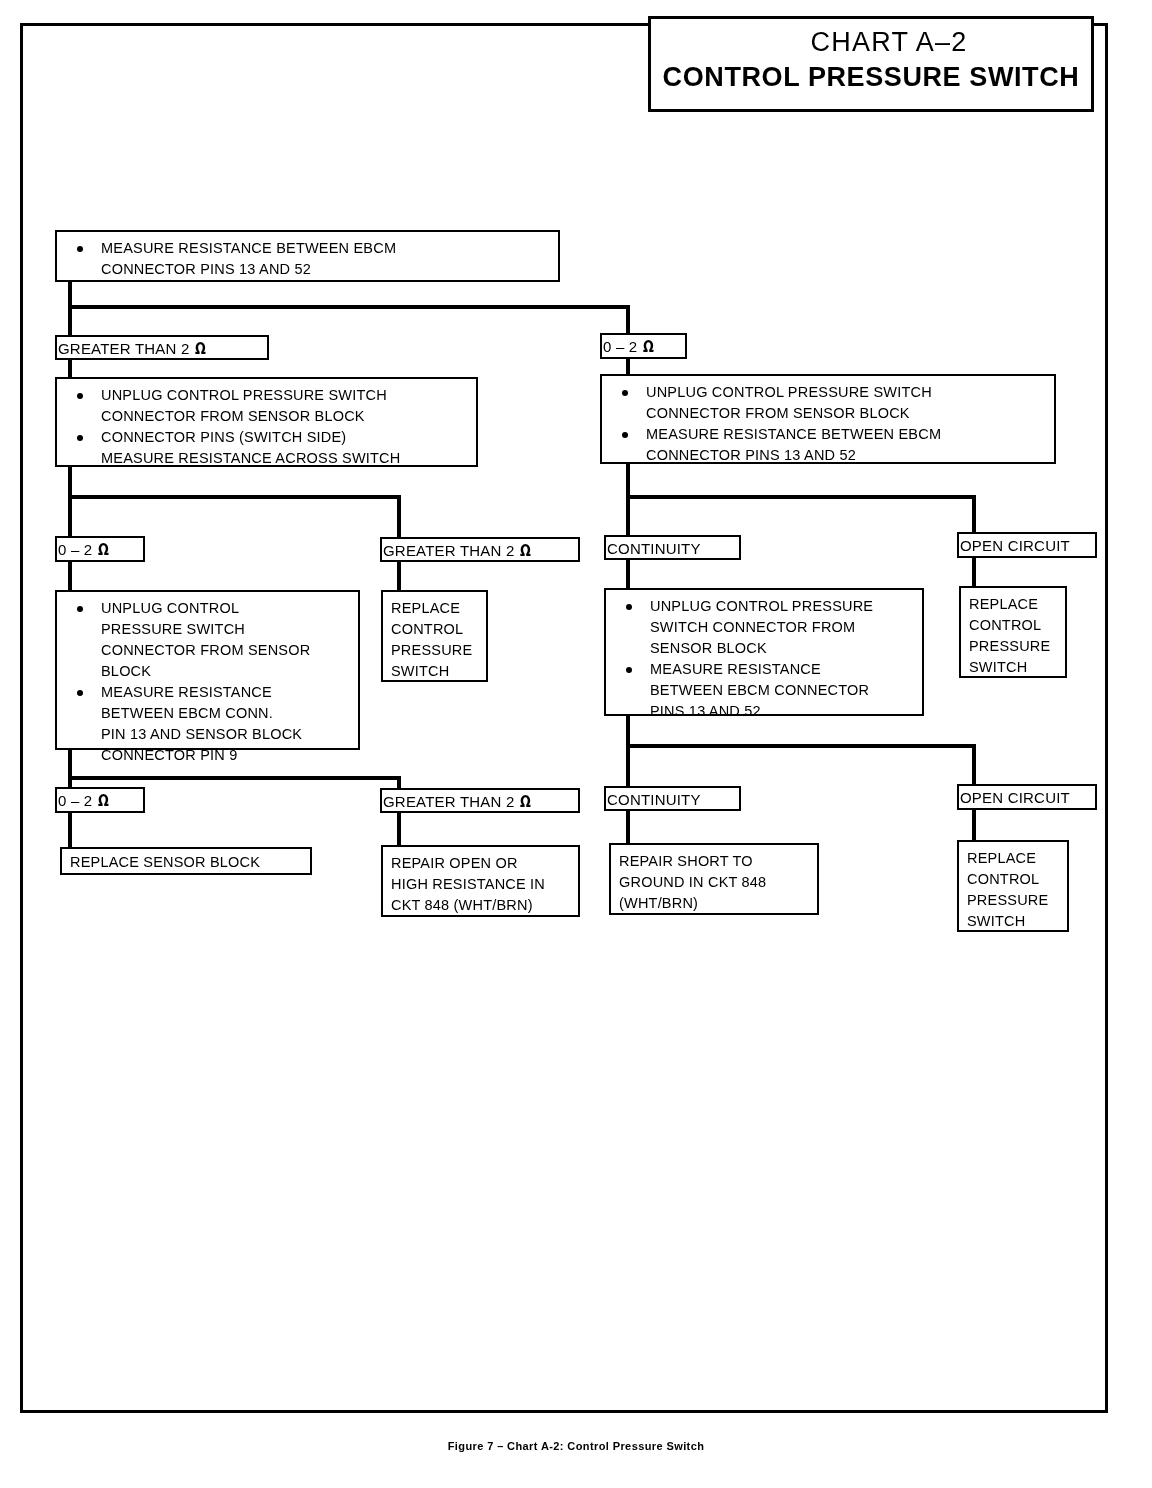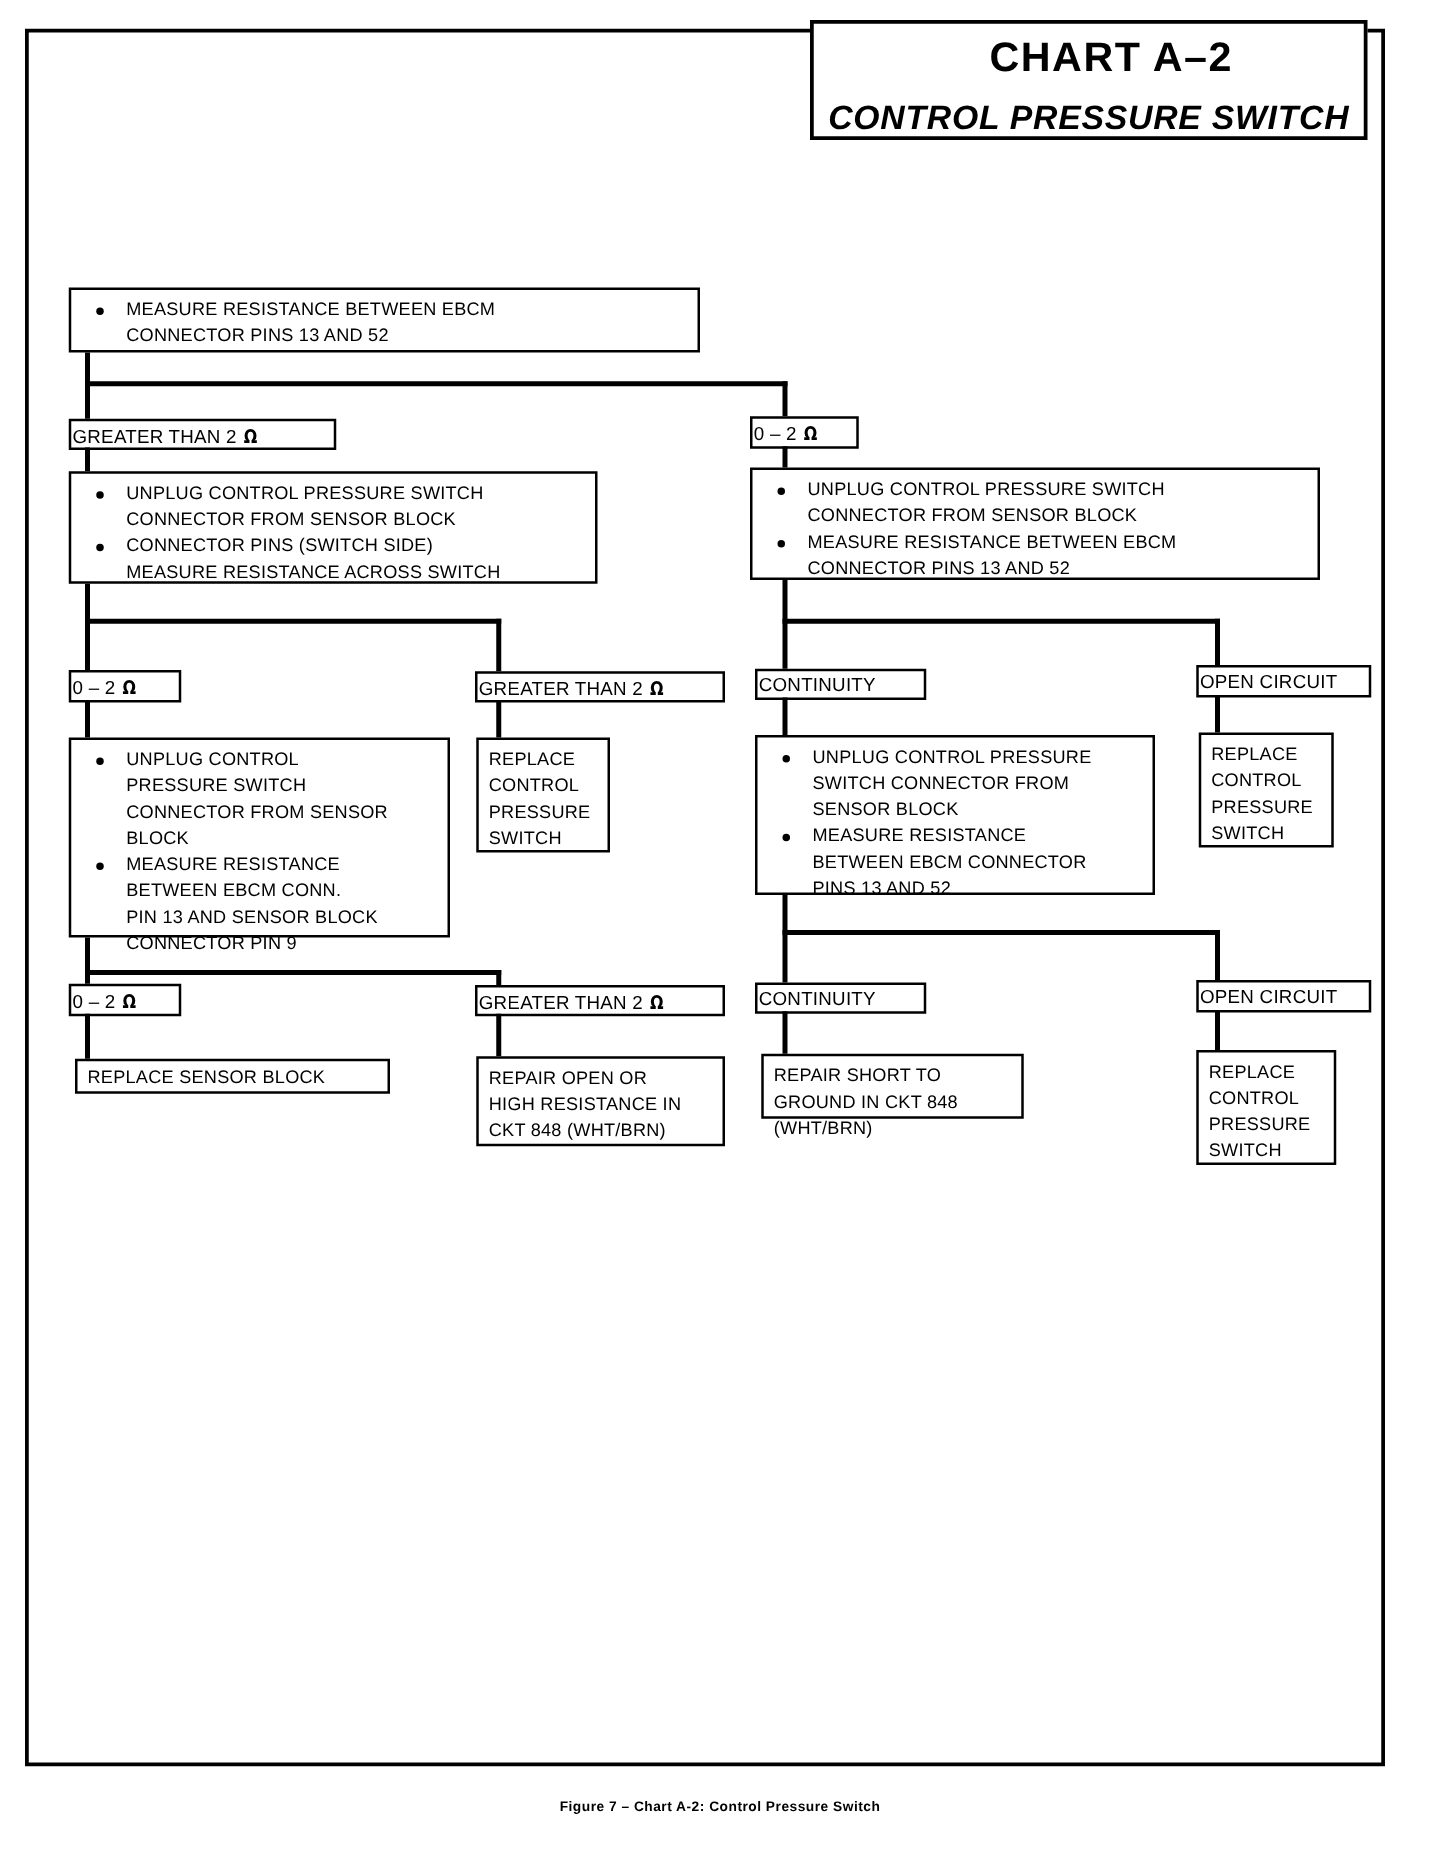--- a/index.html
+++ b/index.html
@@ -34,32 +34,31 @@
     left: 648px;
     top: 16px;
     width: 446px;
     height: 96px;
     border: 3px solid #000;
     box-sizing: border-box;
     background: #ffffff;
     text-align: center;
   }
   #title-block .t-line1 {
-    font-size: 33px;
-    font-weight: bold;
+    font-size: 27px;
+    font-weight: normal;
     letter-spacing: 1.2px;
     margin-top: 8px;
     margin-left: 36px;
   }
   #title-block .t-line2 {
     font-size: 27px;
     font-weight: bold;
     letter-spacing: 0.6px;
-    margin-top: 14px;
-    font-style: italic;
+    margin-top: 4px;
   }
 
   
   .node {
     position: absolute;
     border: 2px solid #000;
     box-sizing: border-box;
     background: #ffffff;
     font-size: 14.5px;
     line-height: 21px;
@@ -300,21 +299,21 @@
   <div class="node plain" style="left:60px; top:847px; width:252px; height:28px; padding:3px 8px;">
     <div>REPLACE SENSOR BLOCK</div>
   </div>
 
   <div class="node plain" style="left:381px; top:845px; width:199px; height:72px; padding-left:8px;">
     <div>REPAIR OPEN OR</div>
     <div>HIGH RESISTANCE IN</div>
     <div>CKT 848 (WHT/BRN)</div>
   </div>
 
-  <div class="node plain" style="left:609px; top:843px; width:210px; height:52px; padding-left:8px;">
+  <div class="node plain" style="left:609px; top:843px; width:210px; height:72px; padding-left:8px;">
     <div>REPAIR SHORT TO</div>
     <div>GROUND IN CKT 848</div>
     <div>(WHT/BRN)</div>
   </div>
 
   <div class="node plain" style="left:957px; top:840px; width:112px; height:92px; padding-left:8px;">
     <div>REPLACE</div>
     <div>CONTROL</div>
     <div>PRESSURE</div>
     <div>SWITCH</div>

